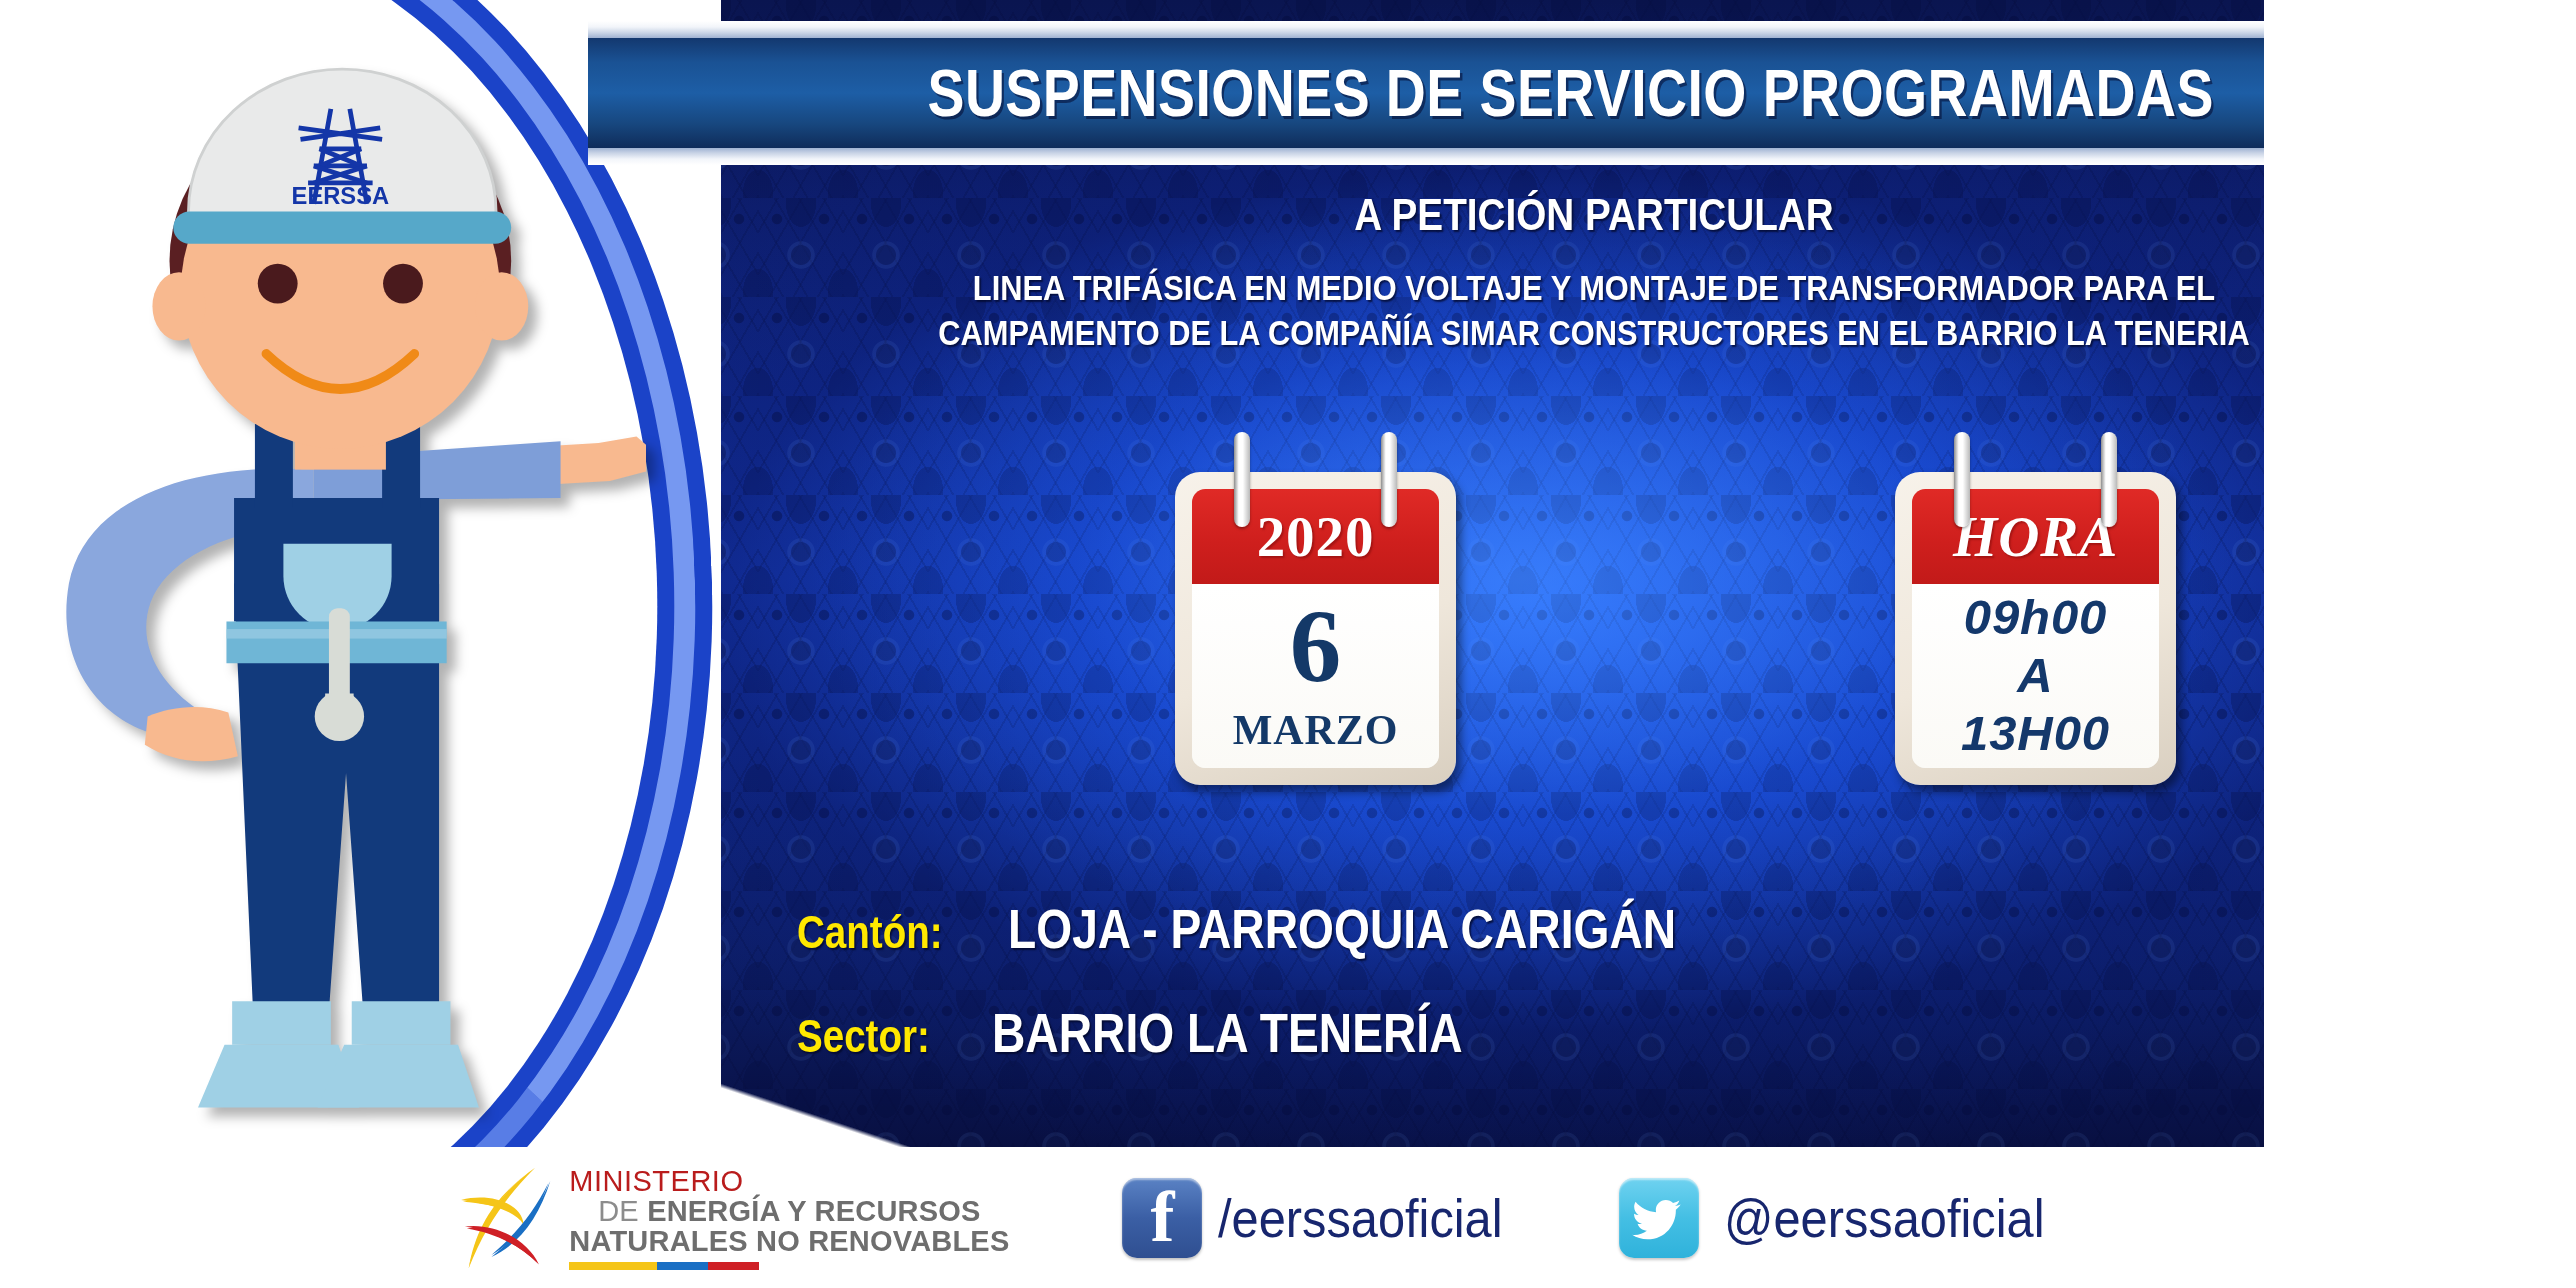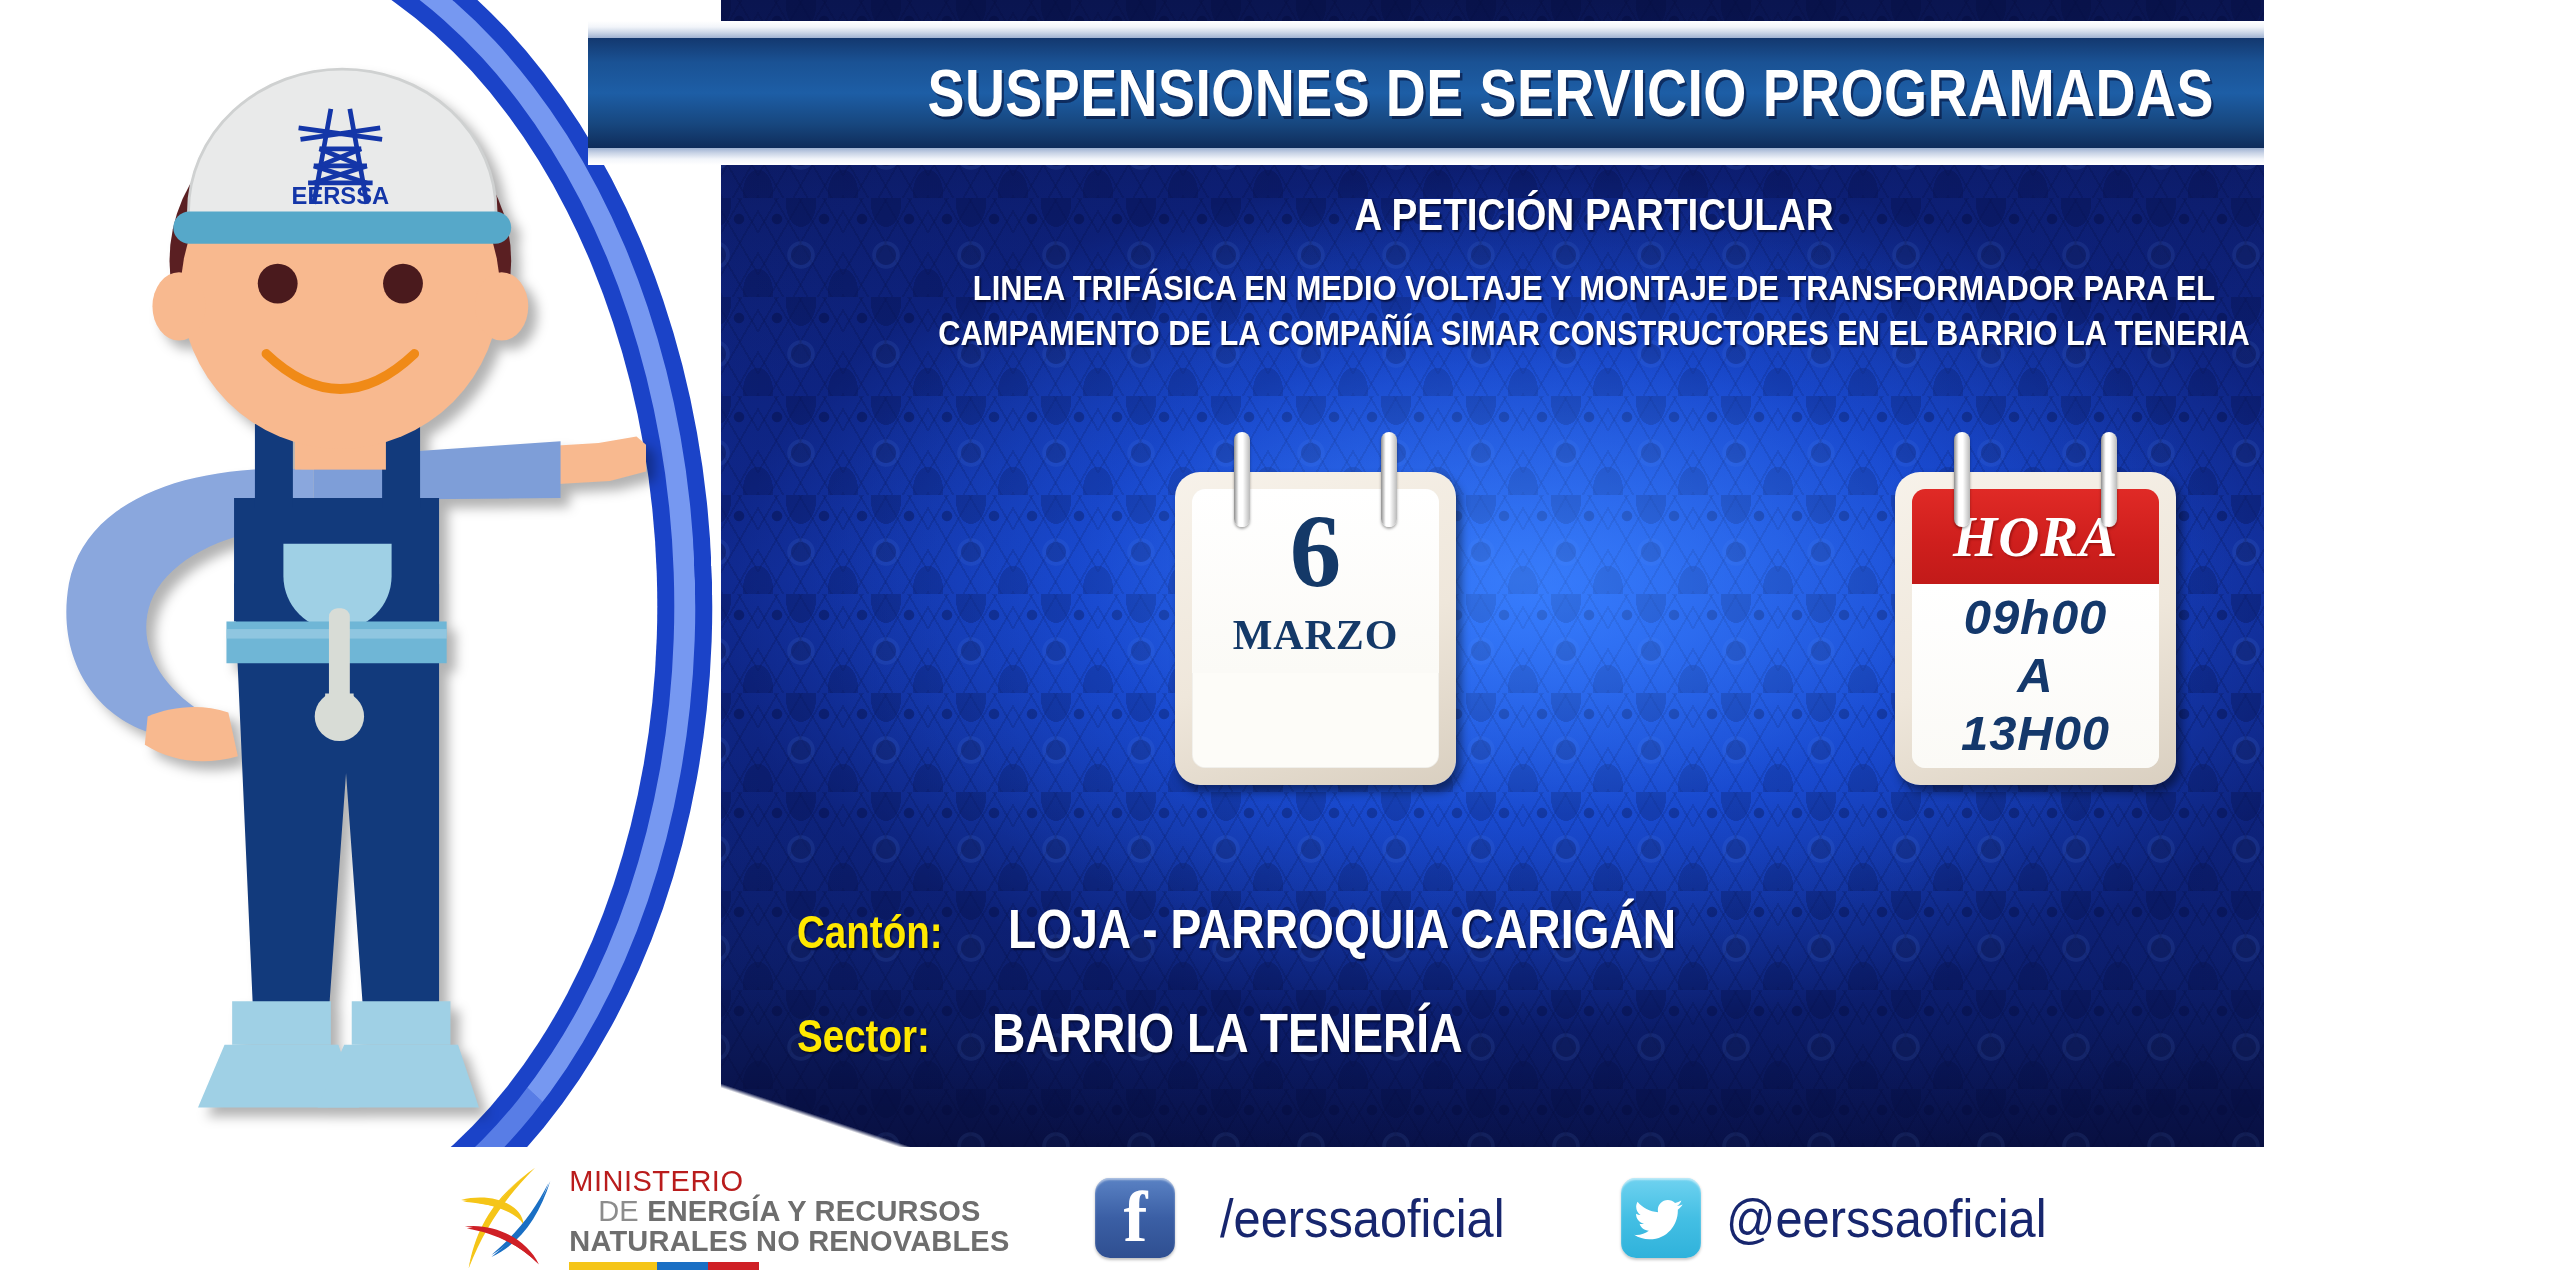--- a/index.html
+++ b/index.html
@@ -174,20 +174,23 @@
     <div class="sub-line">CAMPAMENTO DE LA COMPAÑÍA SIMAR CONSTRUCTORES EN EL BARRIO LA TENERIA</div>
   </div>
 
   <div class="cal" style="left:1175px;top:472px;width:281px;height:313px;">
     <div class="rings">
       <div class="ring" style="left:59px;"></div>
       <div class="ring" style="right:59px;"></div>
     </div>
     <div class="cal-frame">
       <div class="cal-inner">
+        <div class="cal-head serif">
+          <span>2020</span>
+        </div>
         <div class="cal-body">
           <div class="cal-day">6</div>
           <div class="cal-month">MARZO</div>
         </div>
       </div>
     </div>
   </div>
 
   <div class="cal" style="left:1895px;top:472px;width:281px;height:313px;font-style:italic;">
     <div class="rings">
@@ -306,21 +309,21 @@
         <span class="l2"><span>DE </span><b>ENERGÍA Y RECURSOS</b></span>
         <span class="l3">NATURALES NO RENOVABLES</span>
         <span class="tricolor">
             <i></i>
             <i></i>
             <i></i>
           </span>
       </div>
     </div>
 
-    <div class="social" style="margin-left:86px;gap:45px;">
+    <div class="social" style="margin-left:113px;gap:16px;">
       <div class="fb-ico"></div>
       <div class="txt">/eerssaoficial</div>
     </div>
 
     <div class="social" style="margin-left:91px;gap:25px;">
       <div class="tw-ico">
         <svg viewBox="0 0 64 64" width="59" height="59" aria-hidden="true">
           <path fill="#ffffff" d="M56 16.8c-1.9.9-4 1.4-6.1 1.7 2.2-1.3 3.9-3.4 4.7-5.9-2.1 1.2-4.4 2.1-6.8 2.6-2-2.1-4.8-3.4-7.9-3.4-6 0-10.8 4.9-10.8 10.8 0 .9.1 1.7.3 2.5-9-.5-17-4.8-22.3-11.3-.9 1.6-1.5 3.5-1.5 5.5 0 3.8 1.9 7.1 4.8 9-1.8-.1-3.4-.5-4.9-1.4v.1c0 5.2 3.7 9.6 8.6 10.6-.9.2-1.8.4-2.8.4-.7 0-1.4-.1-2-.2 1.4 4.3 5.4 7.4 10.1 7.5-3.7 2.9-8.4 4.6-13.4 4.6-.9 0-1.7-.1-2.6-.2 4.8 3.1 10.5 4.9 16.6 4.9 19.9 0 30.8-16.5 30.8-30.8v-1.4c2.1-1.5 3.9-3.4 5.2-5.6z"></path>
         </svg>
       </div>

